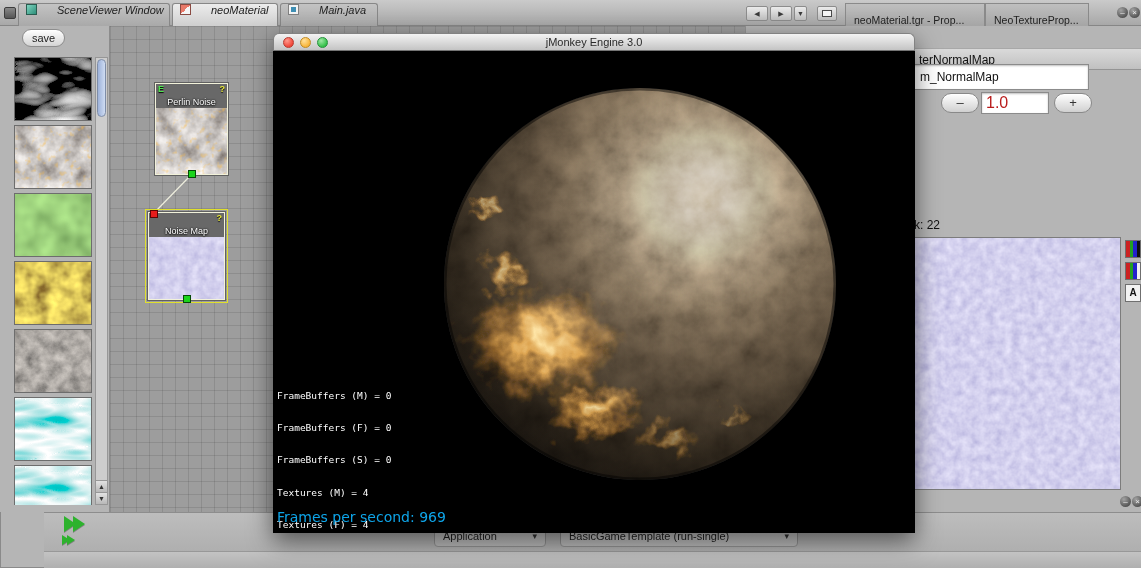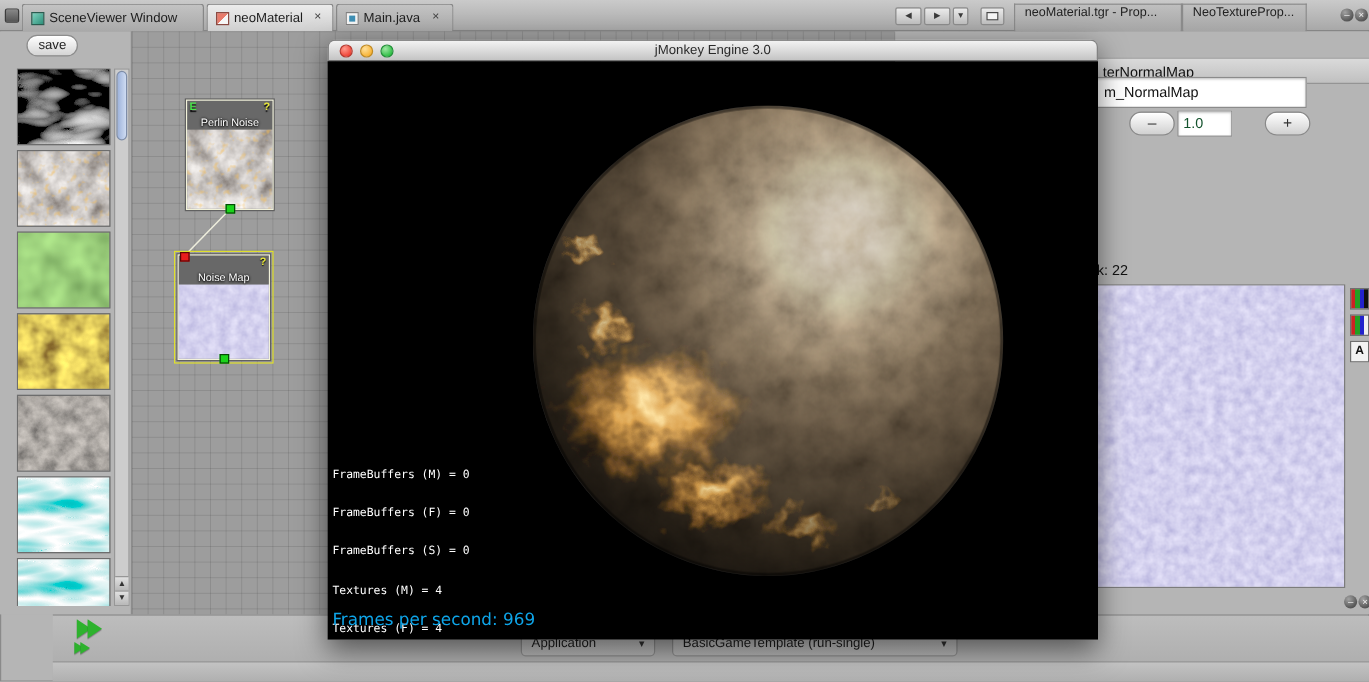--- a/index.html
+++ b/index.html
@@ -5,31 +5,31 @@
   * { margin:0; padding:0; box-sizing:border-box; }
   html,body { width:1141px; height:568px; overflow:hidden; }
   body { font-family:"Liberation Sans", sans-serif; background:#b5b5b5; }
   .screen { position:relative; width:1141px; height:568px; background:#b5b5b5; box-shadow:inset 0 0 0 1px #8a8a8a; overflow:hidden; }
 
   
   .tabbar { position:absolute; left:0; top:0; right:0; height:26px;
             background:linear-gradient(#cacaca,#a8a8a8); border-bottom:1px solid #868686; z-index:4; }
   .appico { position:absolute; left:4px; top:7px; width:12px; height:12px; background:linear-gradient(#888,#555);
             border:1px solid #3c3c3c; border-radius:2px; }
-  .tab { position:absolute; top:3px; height:23px; display:flex; align-items:center; gap:4px; padding:0 7px;
+  .tab { position:absolute; top:3px; height:23px; display:flex; align-items:flex-start; gap:20px; padding:0 7px;
          font-size:11px; color:#1d1d1d; background:linear-gradient(#c3c3c3,#a9a9a9);
-         border:1px solid #878787; border-bottom:none; border-radius:3px 3px 0 0; overflow:hidden; white-space:nowrap; }
+         border:1px solid #878787; border-bottom:none; border-radius:3px 3px 0 0; overflow:hidden; white-space:nowrap;font-style:italic; }
   .tab.active { background:linear-gradient(#ececec,#cfcfcf); }
   .ticon { width:11px; height:11px; flex:0 0 auto; }
   .sv-ico { background:linear-gradient(135deg,#7fd4c0,#2e8f7a); border:1px solid #2a5c50; }
   .nm-ico { background:linear-gradient(135deg,#e87a6a 50%,#f6f6f6 50%); border:1px solid #8a4a42; }
   .mj-ico { background:#f4f4f4; border:1px solid #808080; position:relative; }
   .mj-ico::after { content:""; position:absolute; inset:2px; background:#3f8fb4; }
   .tclose { margin-left:3px; width:12px; height:12px; font-size:10px; line-height:11px; text-align:center; color:#3d3d3d; }
-  .rtab { position:absolute; top:3px; height:23px; display:flex; align-items:flex-start; padding:0 8px;
+  .rtab { position:absolute; top:3px; height:23px; display:flex; align-items:flex-end; padding:0 8px;
           font-size:10.5px; color:#222; background:linear-gradient(#bfbfbf,#a5a5a5);
           border:1px solid #8a8a8a; border-bottom:none; overflow:hidden; white-space:nowrap; }
   .navbtn { position:absolute; top:6px; height:15px; width:22px; background:linear-gradient(#ebebeb,#bfbfbf);
             border:1px solid #8c8c8c; border-radius:2px; font-size:7px; line-height:13px; text-align:center; color:#3a3a3a; }
   .navbtn.small { width:13px; }
   .win-ico { display:inline-block; width:10px; height:7px; background:#f6f6f6; border:1px solid #4a4a4a; margin-top:3px; }
   .circ { position:absolute; width:11px; height:11px; border-radius:50%;
           background:radial-gradient(circle at 35% 30%, #a2a2a2, #565656 70%);
           color:#efefef; font-size:8px; line-height:11px; text-align:center; }
 
@@ -73,22 +73,22 @@
            border-left:1px solid #949494; z-index:2; }
   .props-header { position:absolute; left:0; right:0; top:10px; height:22px;
                   background:linear-gradient(#dadada,#c0c0c0); border-top:1px solid #a8a8a8; border-bottom:1px solid #949494;margin-top:12px; }
   .props-title { position:absolute; left:173px; top:0; font-size:12px; line-height:22px; color:#111; }
   .tfield { position:absolute; left:151px; top:38px; width:192px; height:26px; background:#fff;
             border:1px solid #8b8b8b; font-size:12px; color:#111; padding:0 4px 0 22px;
             font-family:"Liberation Sans",sans-serif; box-shadow:inset 0 1px 2px rgba(0,0,0,.25); }
   .pill { position:absolute; width:38px; height:20px; border-radius:10px; background:linear-gradient(#ffffff,#d0d0d0);
           border:1px solid #898989; font-size:13px; line-height:18px; text-align:center; color:#333;
           box-shadow:inset 0 1px 0 rgba(255,255,255,.9); }
-  .vfield { position:absolute; left:235px; top:66px; width:46px; height:22px; background:#fff; border:1px solid #8b8b8b;
-            font-size:12px; color:#14532d; padding:0 4px; font-family:"Liberation Sans",sans-serif;
+  .vfield { position:absolute; left:235px; top:66px; width:68px; height:22px; background:#fff; border:1px solid #8b8b8b;
+            font-size:16px; color:#b91c1c; padding:0 4px; font-family:"Liberation Sans",sans-serif;
             box-shadow:inset 0 1px 2px rgba(0,0,0,.25); }
   .seed { position:absolute; left:168px; top:192px; font-size:12px; color:#111; }
   .bigprev { position:absolute; left:115px; top:211px; width:260px; height:253px; border:1px solid #7c7c7c; }
   .chbtn { position:absolute; left:379px; width:16px; height:18px; border:1px solid #6f6f6f; background:#f2f2f2;
            font-size:10px; font-weight:bold; text-align:center; line-height:16px; color:#111; }
   .stripes1 { background:linear-gradient(90deg,#cc2222 0 25%,#22a022 25% 50%,#2222cc 50% 75%,#101010 75% 100%); }
   .stripes2 { background:linear-gradient(90deg,#cc2222 0 25%,#22a022 25% 50%,#2222cc 50% 75%,#f0f0f0 75% 100%); }
 
   
   .jm { position:absolute; left:273px; top:33px; width:642px; height:500px; z-index:10;

